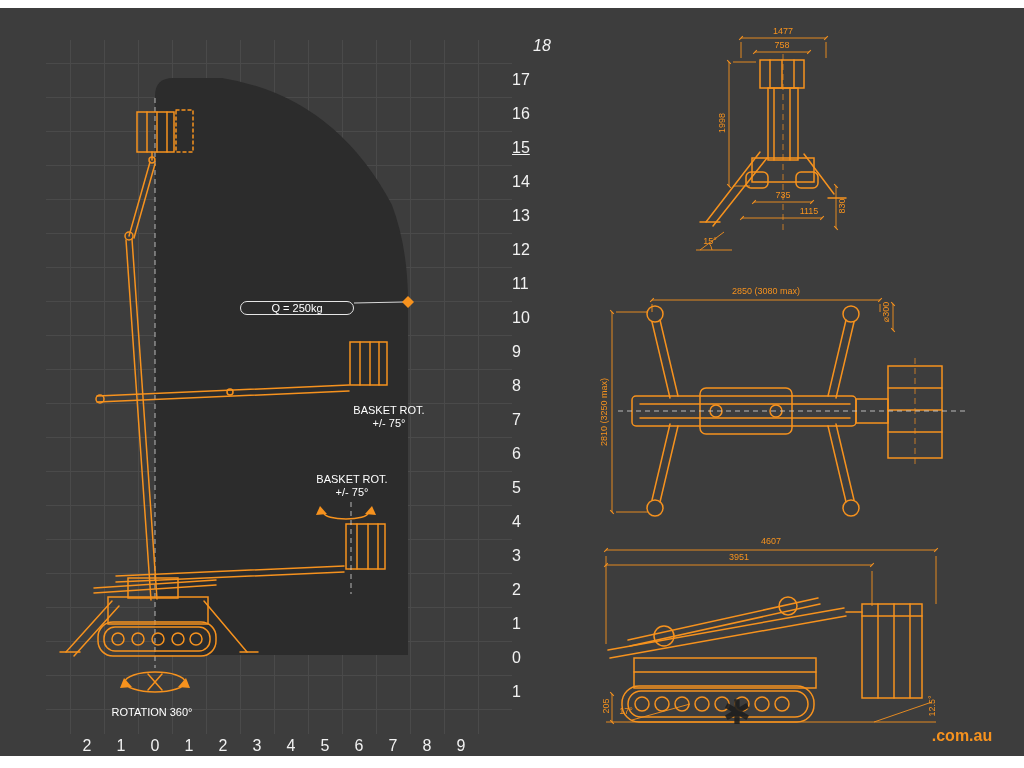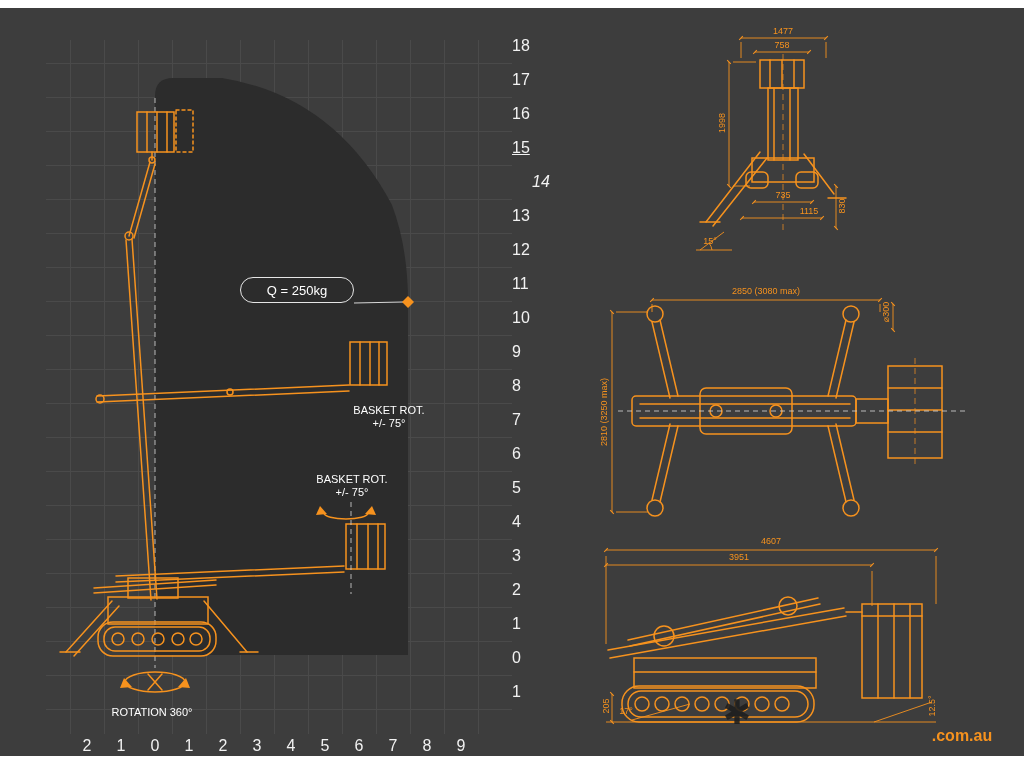--- a/index.html
+++ b/index.html
@@ -31,24 +31,24 @@
   .tick { position:absolute; color:#f2f2f2; font-size:16px; line-height:18px; }
   .tick.y { width:26px; text-align:left; }
   .tick.x { width:24px; text-align:center; }
 
   .lbl { position:absolute; transform:translate(-50%,-50%); color:#ffffff;
          font-size:11px; white-space:nowrap; }
   .dim { position:absolute; transform:translate(-50%,-50%);
          color:var(--accent,#f6921e); font-size:9px; white-space:nowrap; }
   .dim.rot { transform:translate(-50%,-50%) rotate(-90deg); }
 
-  .q-pill { position:absolute; left:240px; top:277px; width:114px; height:26px;
+  .q-pill { position:absolute; left:240px; top:301px; width:114px; height:14px;
             border:1.5px solid #e6e6e6; border-radius:14px;
             display:flex; align-items:center; justify-content:center;
-            color:#ffffff; font-size:13px; }
+            color:#ffffff; font-size:11px; }
 
   .wm-text { position:absolute; transform:translate(-50%,-50%);
              font-size:48px; font-weight:bold; letter-spacing:-1px;
              color:var(--watermark,#1f1f1f); opacity:.82; }
   .wm-mark { position:absolute; transform:translate(-50%,-50%);
              font-size:34px; color:var(--watermark,#1f1f1f); opacity:.9; }
   .wm-suffix { position:absolute; transform:translate(-50%,-50%);
                font-size:16px; font-weight:bold; color:var(--accent,#f6921e); }
 </style>
 </head>
@@ -237,25 +237,25 @@
       <line class="diml" x1="606" y1="565" x2="872" y2="565" marker-start="url(#tick)" marker-end="url(#tick)"></line>
       <line class="diml" x1="872" y1="571" x2="872" y2="606"></line>
       <line class="diml" x1="606" y1="722" x2="936" y2="722"></line>
       <line class="diml" x1="632" y1="720" x2="690" y2="704"></line>
       <line class="diml" x1="612" y1="694" x2="612" y2="722" marker-start="url(#tick)" marker-end="url(#tick)"></line>
       <line class="diml" x1="874" y1="722" x2="932" y2="702"></line>
     </g>
   </svg>
 
   <div id="y-ticks">
-      <span class="tick y" style="left: 512px; top: 37px;">18</span>
+      <span class="tick y" style="left: 533px; top: 37px; font-style: italic;">18</span>
       <span class="tick y" style="left: 512px; top: 71px;">17</span>
       <span class="tick y" style="left: 512px; top: 105px;">16</span>
       <span class="tick y" style="left: 512px; top: 139px; text-decoration: underline;">15</span>
-      <span class="tick y" style="left: 532px; top: 173px; font-style: italic;">14</span>
+      <span class="tick y" style="left: 512px; top: 173px;">14</span>
       <span class="tick y" style="left: 512px; top: 207px;">13</span>
       <span class="tick y" style="left: 512px; top: 241px;">12</span>
       <span class="tick y" style="left: 512px; top: 275px;">11</span>
       <span class="tick y" style="left: 512px; top: 309px;">10</span>
       <span class="tick y" style="left: 512px; top: 343px;">9</span>
       <span class="tick y" style="left: 512px; top: 377px;">8</span>
       <span class="tick y" style="left: 512px; top: 411px;">7</span>
       <span class="tick y" style="left: 512px; top: 445px;">6</span>
       <span class="tick y" style="left: 512px; top: 479px;">5</span>
       <span class="tick y" style="left: 512px; top: 513px;">4</span>

